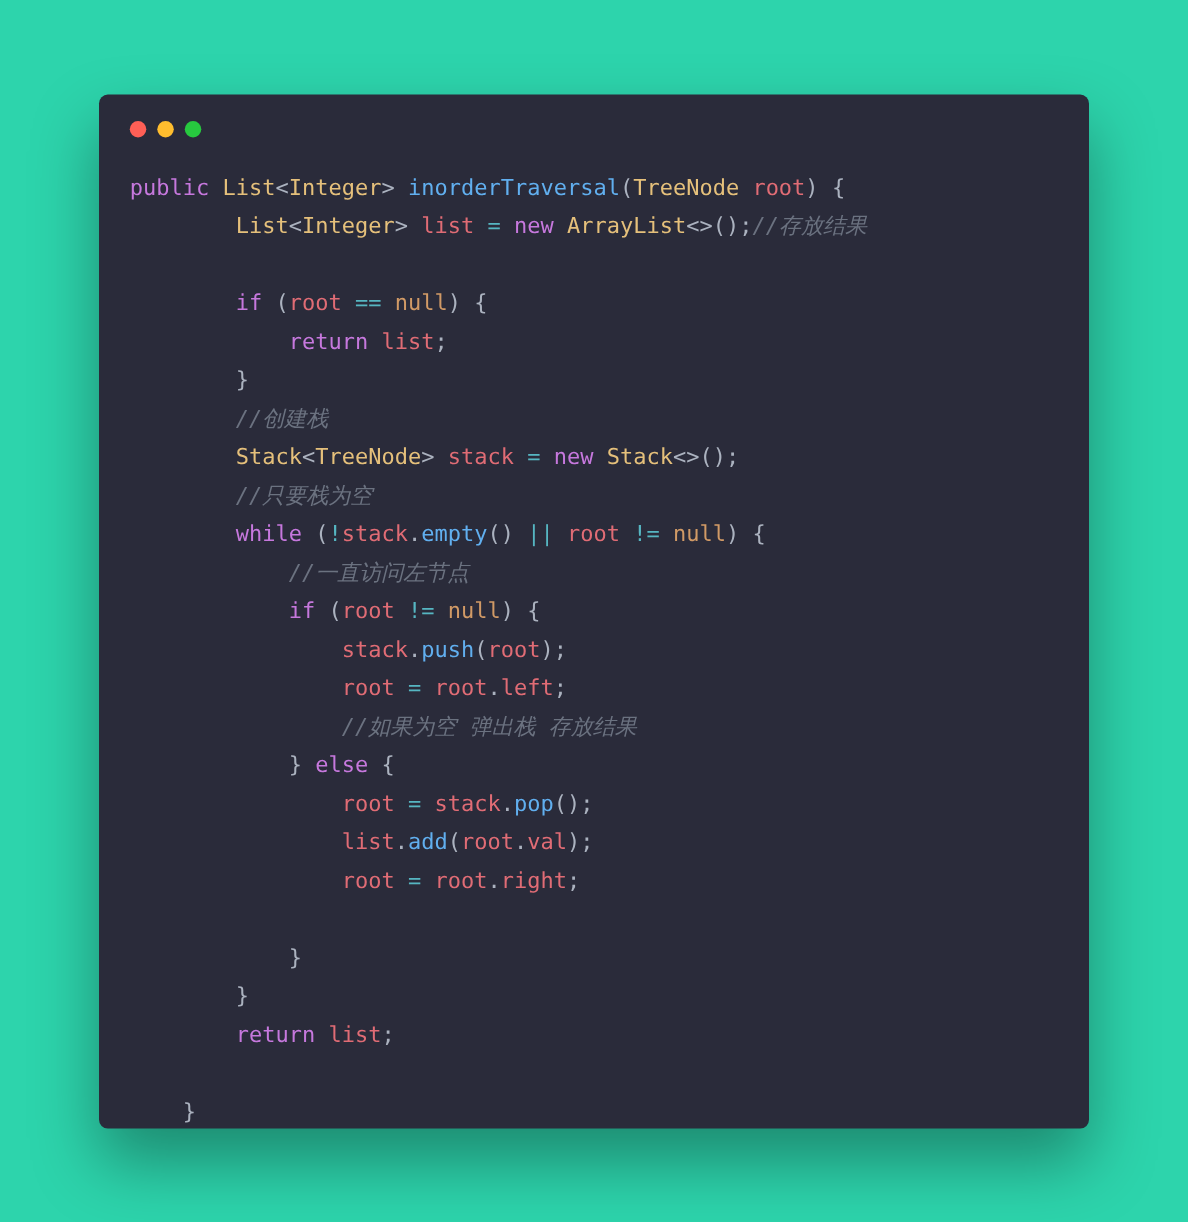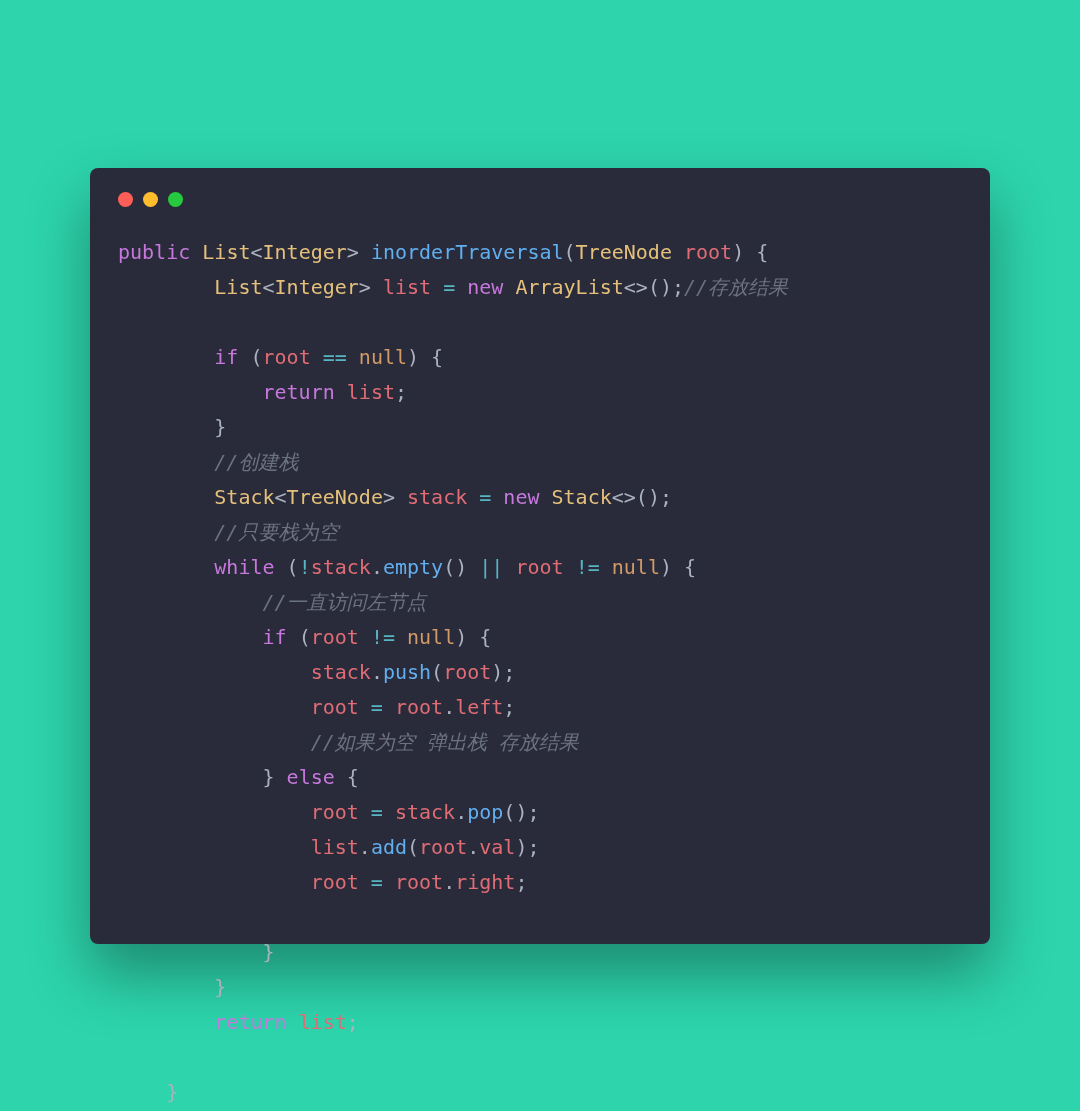--- a/index.html
+++ b/index.html
@@ -7,21 +7,21 @@
     background: #2dd4ac;
     width: 1080px;
     height: 1111px;
     display: flex;
     align-items: center;
     justify-content: center;
     font-family: ui-monospace, Menlo, Monaco, Consolas, monospace;
   }
   .window {
     width: 900px;
-    height: 776px;
+    height: 940px;
     background: #2a2b3a;
     border-radius: 8px;
     box-shadow: 0 30px 60px rgba(0,0,0,0.35);
     padding: 24px 28px 40px 28px;
   }
   .traffic-lights {
     display: flex;
     gap: 10px;
     margin-bottom: 28px;
   }

